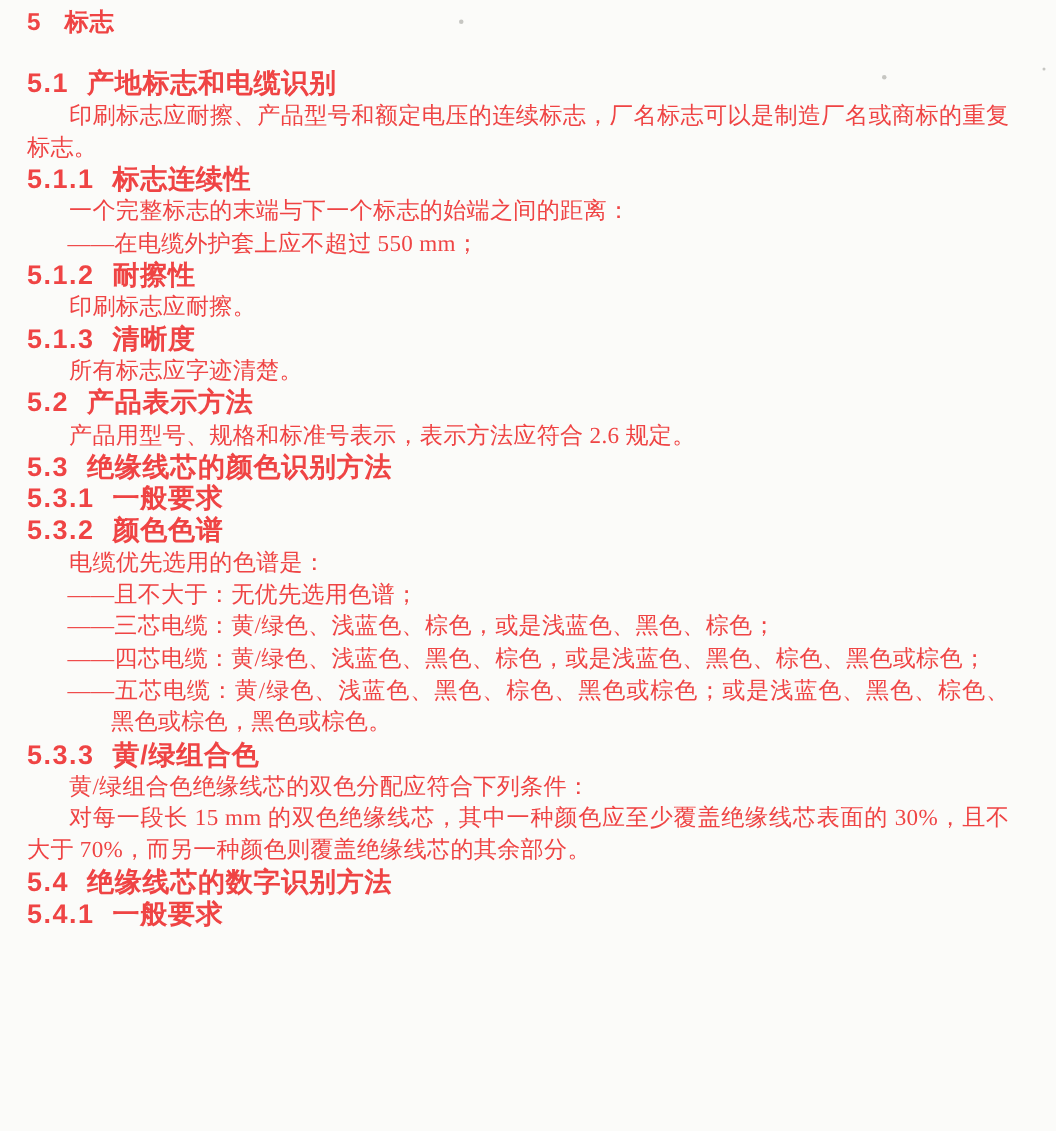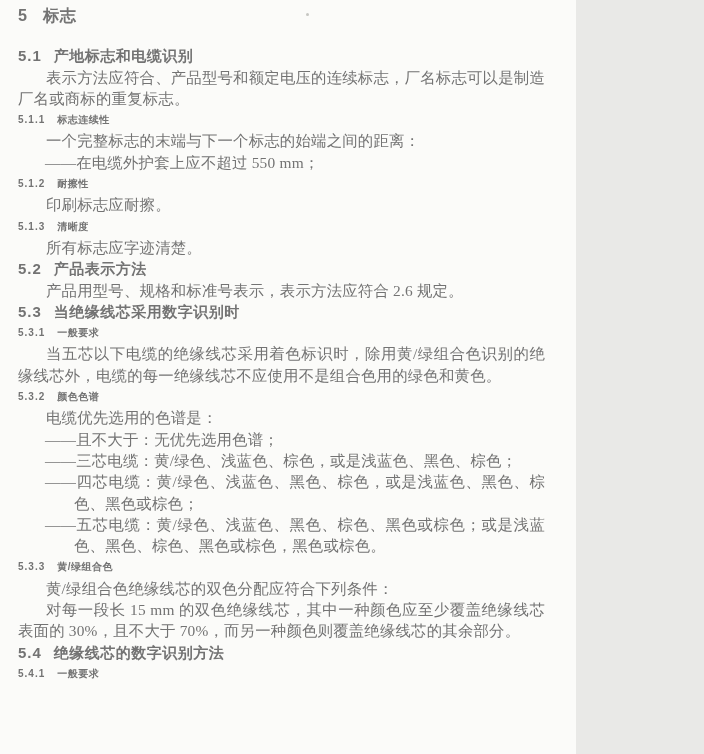--- a/index.html
+++ b/index.html
@@ -2,42 +2,42 @@
 <html><head>
 <meta charset="utf-8">
 <style>
   html, body {
     margin: 0;
     padding: 0;
     background: #e9e9e7;
   }
   .page {
     position: relative;
-    width: 576px;
+    width: 704px;
     height: 754px;
     box-sizing: border-box;
     background: #fbfbf9;
     padding: 5px 31px 0 18px;
     overflow: hidden;
     font-family: "Liberation Serif", "DejaVu Serif", serif;
     font-size: 15.4px;
     line-height: 21.3px;
-    color: #737373;
+    color: #ef4444;
     text-align: justify;
     letter-spacing: 0.2px;
   }
   .h1, .h2, .h3 {
     font-family: "Liberation Sans", "DejaVu Sans", sans-serif;
     font-weight: 700;
     text-align: left;
     letter-spacing: 0.5px;
   }
   .h1 { font-size: 16.2px; margin: 0 0 19px 0; }
-  .h2 { font-size: 15px; margin: 0; }
-  .h3 { font-size: 10px; margin: 0; }
+  .h2 { font-size: 18px; margin: 0; }
+  .h3 { font-size: 18px; margin: 0; }
   .num { display: inline-block; margin-right: 12px; letter-spacing: 1px; }
   .h1 .num { margin-right: 15px; }
   p.p {
     margin: 0;
     text-indent: 28px;
   }
   p.dash {
     margin: 0;
     padding-left: 56px;
     text-indent: -29px;
@@ -51,46 +51,45 @@
 </style>
 </head>
 <body>
 
 <div class="page">
 
   <div class="h1"><span class="num">5</span><span>标志</span></div>
 
   <div class="h2"><span class="num">5.1</span><span>产地标志和电缆识别</span></div>
 
-  <p class="p">表示方法应符合、产品型号和额定电压的连续标志，厂名标志可以是制造厂名或商标的重复标志。</p>
+  <p class="p">印刷标志应耐擦、产品型号和额定电压的连续标志，厂名标志可以是制造厂名或商标的重复标志。</p>
 
   <div class="h3"><span class="num">5.1.1</span><span>标志连续性</span></div>
 
   <p class="p">一个完整标志的末端与下一个标志的始端之间的距离：</p>
 
   <p class="dash">——在电缆外护套上应不超过 550 mm；</p>
 
 
   <div class="h3"><span class="num">5.1.2</span><span>耐擦性</span></div>
 
   <p class="p">印刷标志应耐擦。</p>
 
   <div class="h3"><span class="num">5.1.3</span><span>清晰度</span></div>
 
   <p class="p">所有标志应字迹清楚。</p>
 
   <div class="h2"><span class="num">5.2</span><span>产品表示方法</span></div>
 
   <p class="p">产品用型号、规格和标准号表示，表示方法应符合 2.6 规定。</p>
 
-  <div class="h2"><span class="num">5.3</span><span>当绝缘线芯采用数字识别时</span></div>
+  <div class="h2"><span class="num">5.3</span><span>绝缘线芯的颜色识别方法</span></div>
 
   <div class="h3"><span class="num">5.3.1</span><span>一般要求</span></div>
 
-  <p class="p">当五芯以下电缆的绝缘线芯采用着色标识时，除用黄/绿组合色识别的绝缘线芯外，电缆的每一绝缘线芯不应使用不是组合色用的绿色和黄色。</p>
 
   <div class="h3"><span class="num">5.3.2</span><span>颜色色谱</span></div>
 
   <p class="p">电缆优先选用的色谱是：</p>
 
   <p class="dash">——且不大于：无优先选用色谱；</p>
 
   <p class="dash">——三芯电缆：黄/绿色、浅蓝色、棕色，或是浅蓝色、黑色、棕色；</p>
 
   <p class="dash">——四芯电缆：黄/绿色、浅蓝色、黑色、棕色，或是浅蓝色、黑色、棕色、黑色或棕色；</p>

